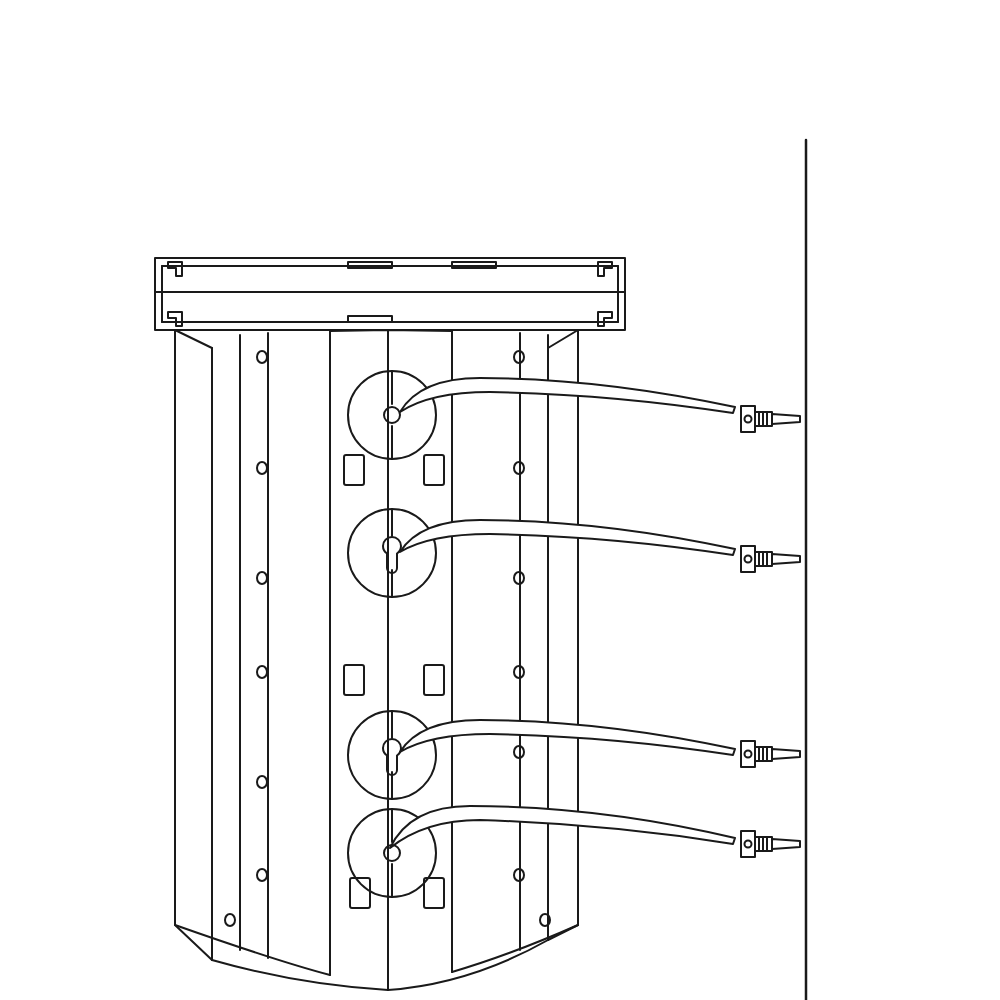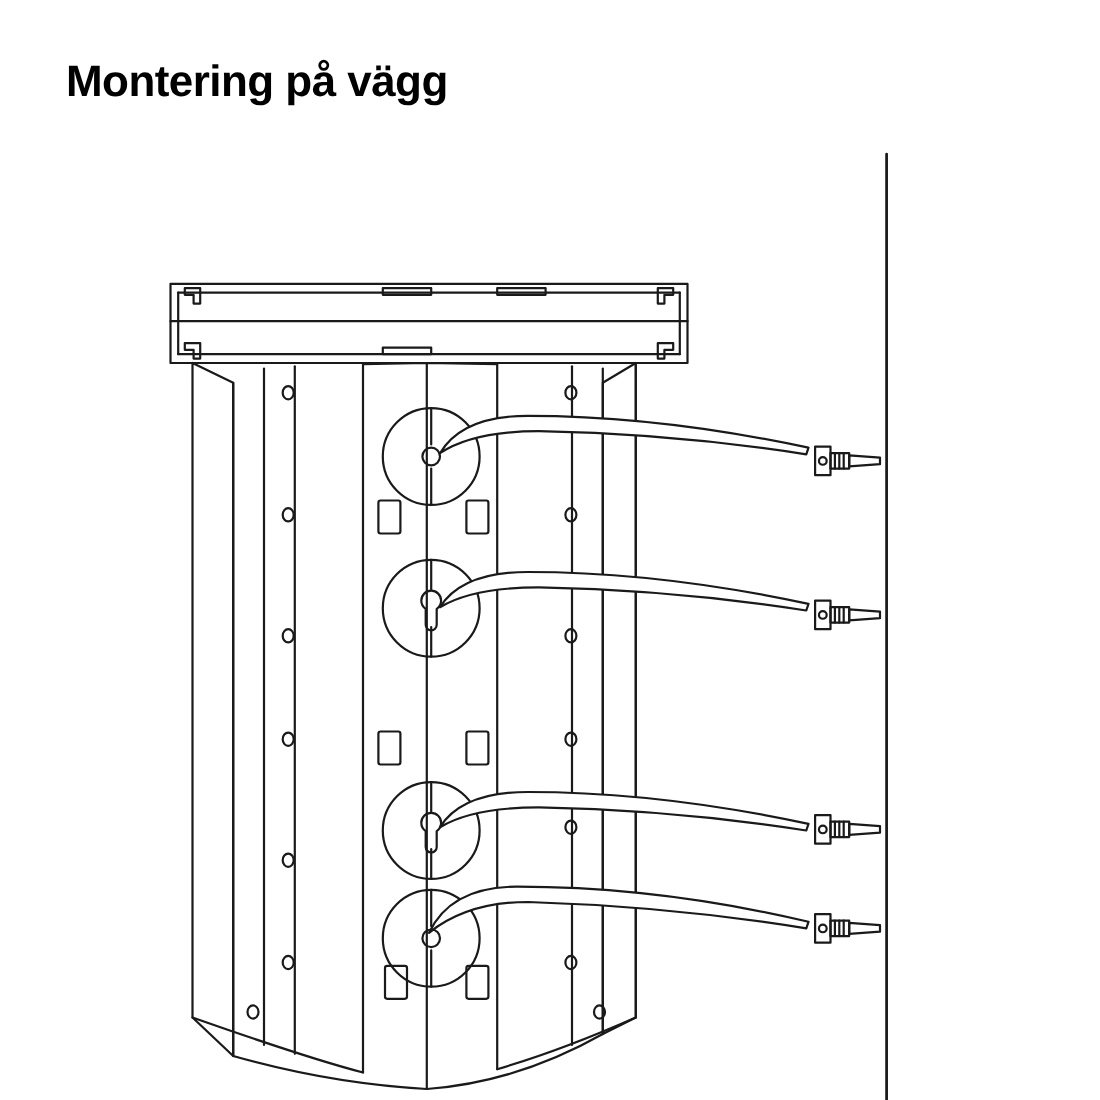--- a/index.html
+++ b/index.html
@@ -35,21 +35,20 @@
     top: 0;
     width: 1000px;
     height: 1000px;
   }
 </style>
 </head>
 <body>
 
 <div id="page">
 
-  <div id="title">Montering på vägg</div>
 
   <svg id="diagram" viewBox="0 0 1000 1000" xmlns="http://www.w3.org/2000/svg">
 
     <g fill="none" stroke="#1a1a1a" stroke-width="2" stroke-linejoin="round" stroke-linecap="round">
 
       <g>
         <line x1="806" y1="140" x2="806" y2="1000" stroke-width="2.5"></line>
       </g>
 
       <g>

